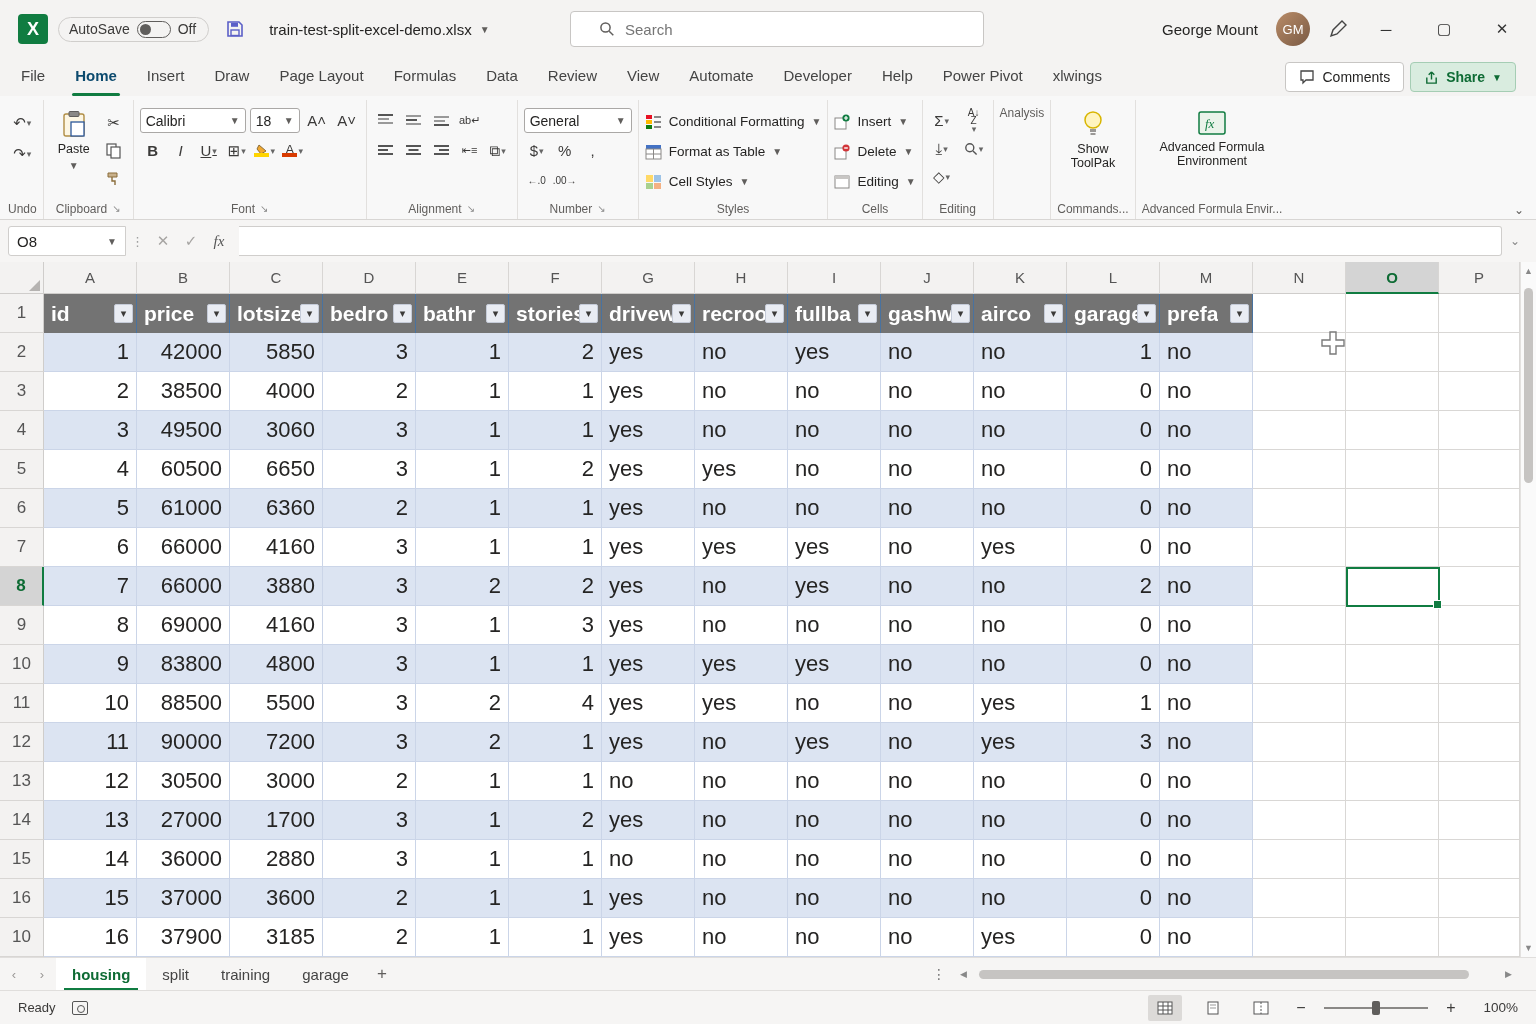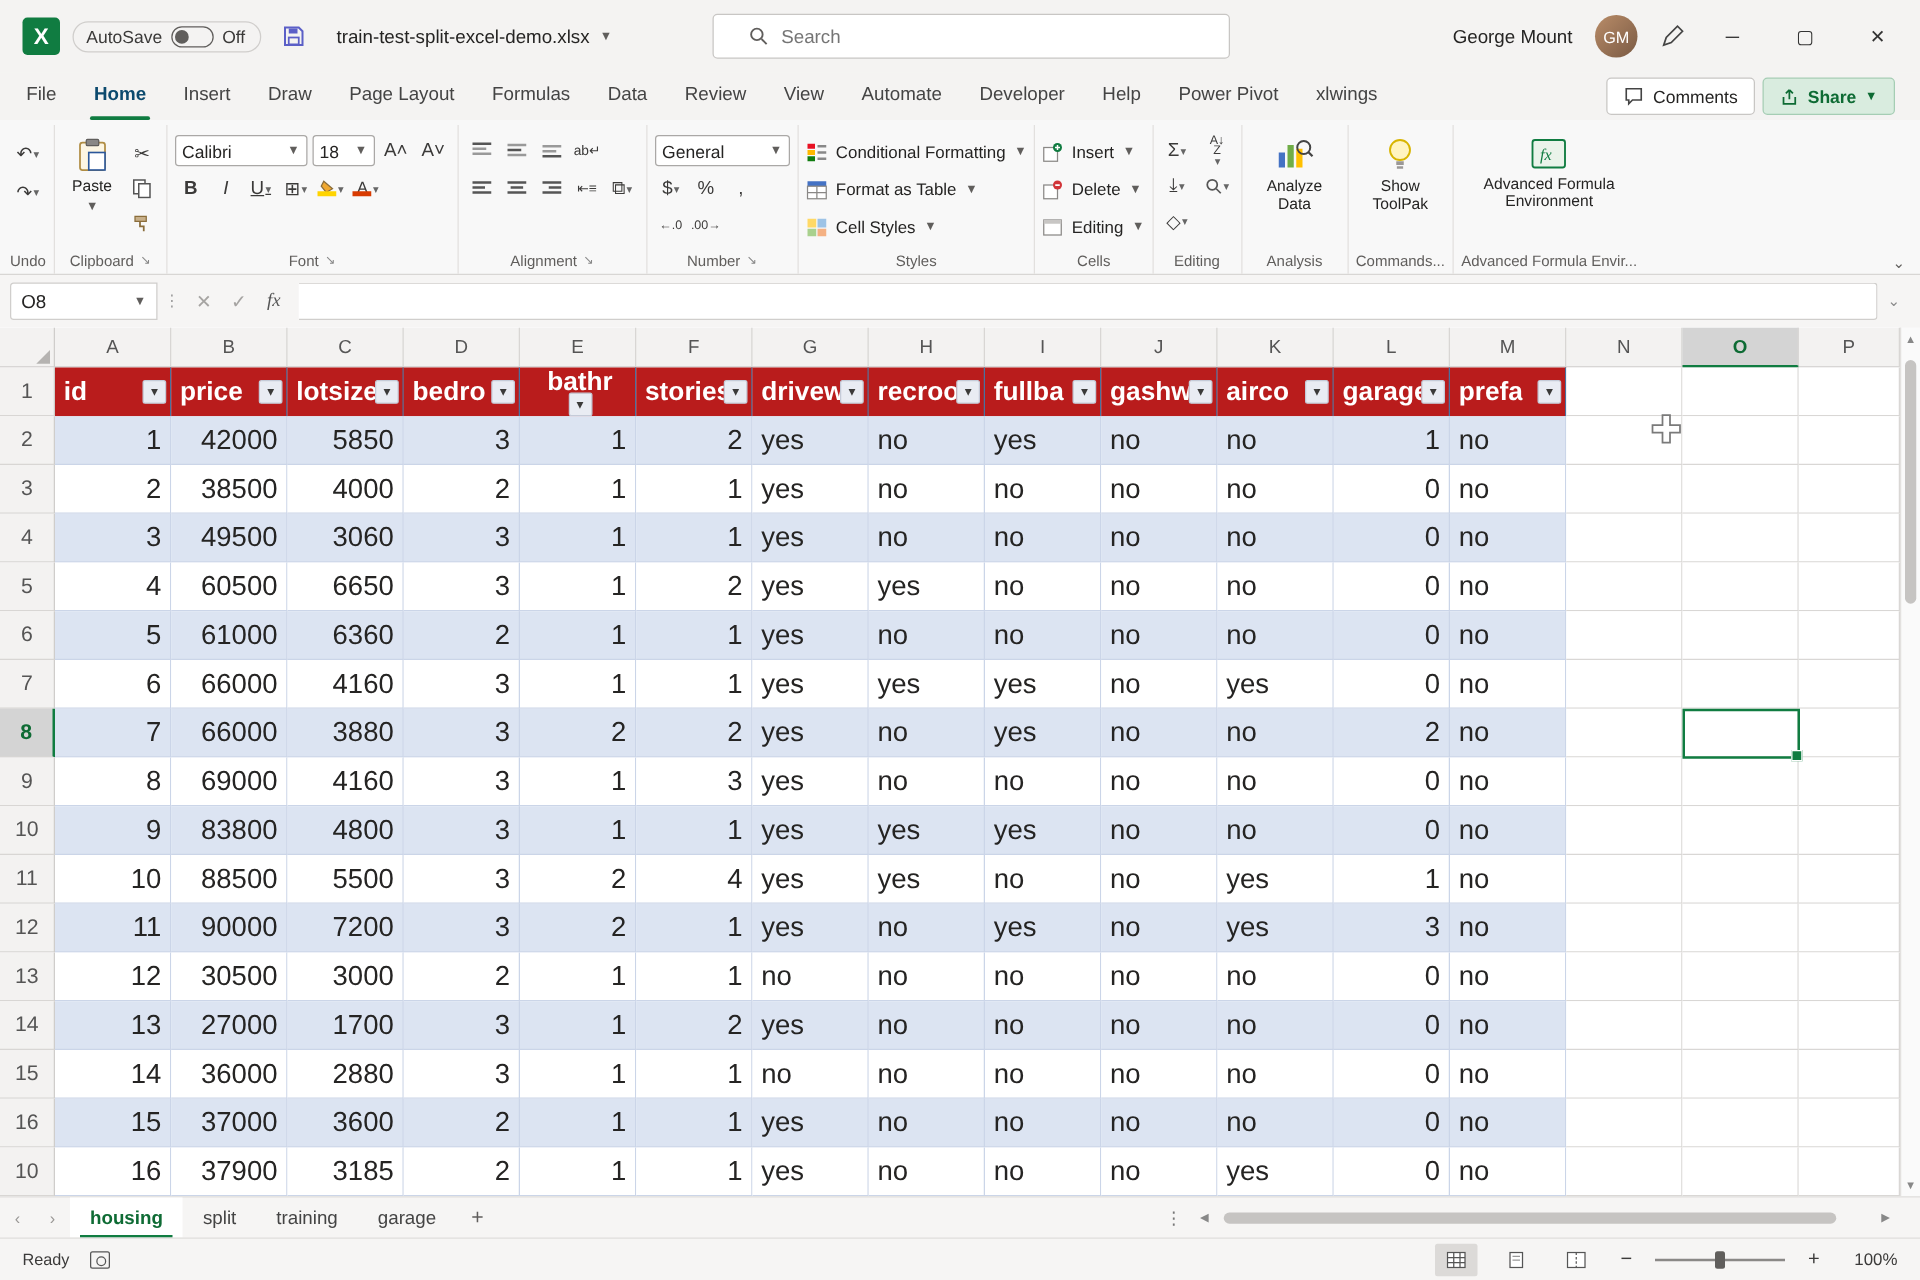--- a/index.html
+++ b/index.html
@@ -70,21 +70,21 @@
   .colh { height:32px; line-height:31px; text-align:center; font-size:15px; color:#555; border-right:1px solid #d8d6d4; flex:none; }
   .colh.sel { background:#d4d4d4; border-bottom:2px solid #107C41; color:#0e6b34; font-weight:bold; }
   .grow { display:flex; height:39px; }
   .rowh { width:44px; flex:none; background:#f3f2f1; border-right:1px solid #cfcdcb; border-bottom:1px solid #d8d6d4; font-size:17px; color:#555; display:flex; align-items:center; justify-content:center; }
   .rowh.sel { background:#d4d4d4; border-right:2px solid #107C41; color:#0e6b34; font-weight:bold; }
   .cell { flex:none; font-size:22px; display:flex; align-items:center; padding:0 7px; border-right:1px solid #d9d7d5; border-bottom:1px solid #d9d7d5; background:#fff; white-space:nowrap; overflow:hidden; }
   .tcell { border-right:1px solid #cbd5e8; border-bottom:1px solid #cbd5e8; }
   .band .tcell { background:#dce4f2; }
   .num { justify-content:flex-end; }
   .txt { justify-content:flex-start; }
-  .thead { flex:none; background:#b91c1c; color:#fff; font-weight:bold; font-size:21px; display:flex; align-items:center; justify-content:space-between; padding:0 3px 0 7px; border-right:1px solid #49729f; white-space:nowrap; overflow:hidden; }
+  .thead { flex:none; background:#737373; color:#fff; font-weight:bold; font-size:21px; display:flex; align-items:center; justify-content:space-between; padding:0 3px 0 7px; border-right:1px solid #49729f; white-space:nowrap; overflow:hidden; }
   .thead-label { overflow:hidden; }
   .filterbtn { flex:none; width:19px; height:19px; background:#e9ecf3; border:1px solid #c5cbd8; border-radius:2px; color:#3b3a39; font-size:11px; display:flex; align-items:center; justify-content:center; }
   .activecell { position:absolute; left:1346px; top:567px; width:94px; height:40px; border:2px solid #107C41; pointer-events:none; }
   .activecell::after { content:""; position:absolute; right:-4px; bottom:-4px; width:7px; height:7px; background:#107C41; border:1px solid #fff; }
   .cursor { position:absolute; left:1320px; top:330px; pointer-events:none; }
 
   
   .vscroll { position:absolute; top:262px; left:1520px; width:16px; height:695px; background:#fafafa; border-left:1px solid #e3e1df; display:flex; flex-direction:column; align-items:center; }
   .varrow { font-size:9px; color:#888; height:18px; display:flex; align-items:center; }
   .vthumb { width:9px; height:195px; background:#c6c4c2; border-radius:5px; margin-top:8px; }
@@ -469,32 +469,20 @@
             </button>
           </div>
         </div>
       </div>
       <div class="rglabel">
           <span>Editing</span>
         </div>
     </div>
 
     <div class="rgroup">
-      <div class="rgc" style="justify-content:center">
-        <button class="bigbtn">
-          <svg width="30" height="28" viewBox="0 0 30 28">
-              <rect x="2" y="12" width="5" height="12" fill="#4472c4"></rect>
-              <rect x="9" y="6" width="5" height="18" fill="#70ad47"></rect>
-              <rect x="16" y="9" width="5" height="15" fill="#ffc000"></rect>
-              <circle cx="22" cy="8" r="5.2" fill="none" stroke="#444" stroke-width="1.6"></circle>
-              <line x1="26" y1="12" x2="29" y2="15" stroke="#444" stroke-width="1.8"></line>
-            </svg>
-          <span style="width:56px">Analyze Data</span>
-        </button>
-      </div>
       <div class="rglabel">
           <span>Analysis</span>
         </div>
     </div>
 
     <div class="rgroup">
       <div class="rgc" style="justify-content:center">
         <button class="bigbtn">
           <svg width="24" height="28" viewBox="0 0 24 28">
               <circle cx="12" cy="10" r="8" fill="#fff4bf" stroke="#d8b500" stroke-width="1.5"></circle>
@@ -572,21 +560,21 @@
             <span class="filterbtn">▾</span>
           </div>
           <div class="thead" style="width: 93px;">
             <span class="thead-label">lotsize</span>
             <span class="filterbtn">▾</span>
           </div>
           <div class="thead" style="width: 93px;">
             <span class="thead-label">bedro</span>
             <span class="filterbtn">▾</span>
           </div>
-          <div class="thead" style="width: 93px; flex-direction: column;">
+          <div class="thead" style="width: 93px;">
             <span class="thead-label">bathr</span>
             <span class="filterbtn">▾</span>
           </div>
           <div class="thead" style="width: 93px;">
             <span class="thead-label">stories</span>
             <span class="filterbtn">▾</span>
           </div>
           <div class="thead" style="width: 93px;">
             <span class="thead-label">drivew</span>
             <span class="filterbtn">▾</span>

